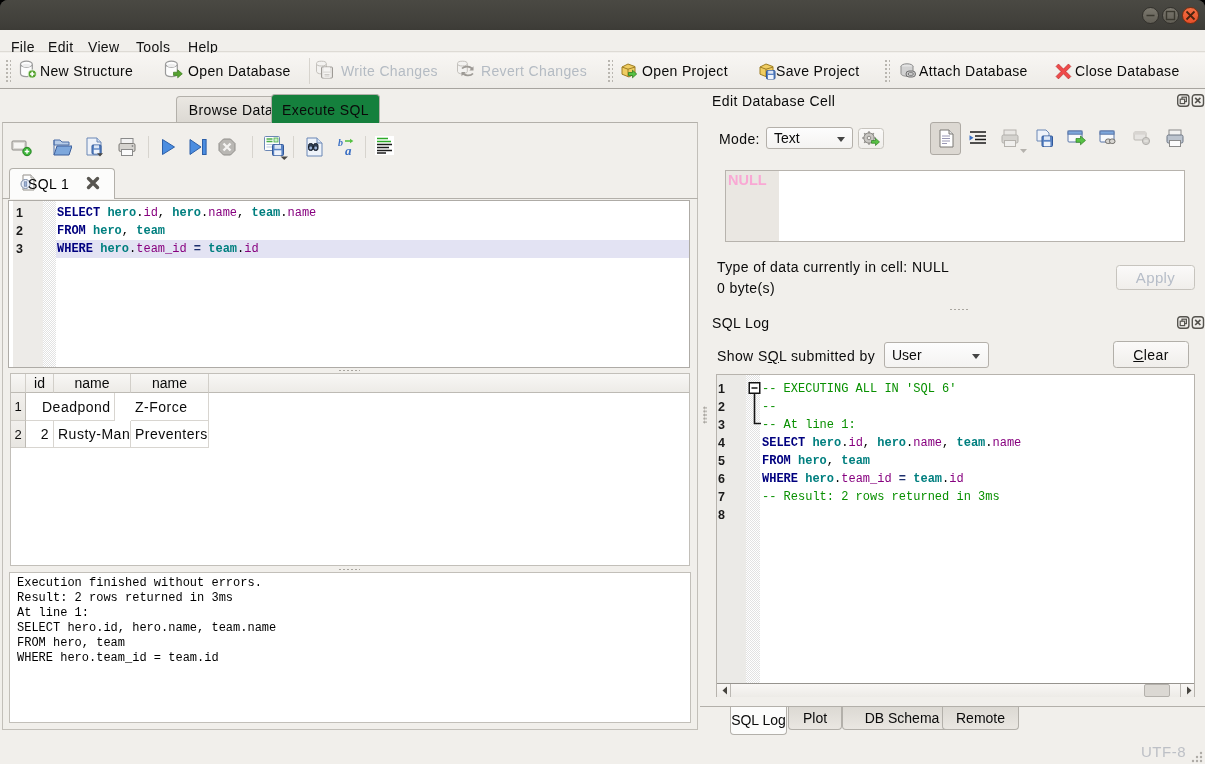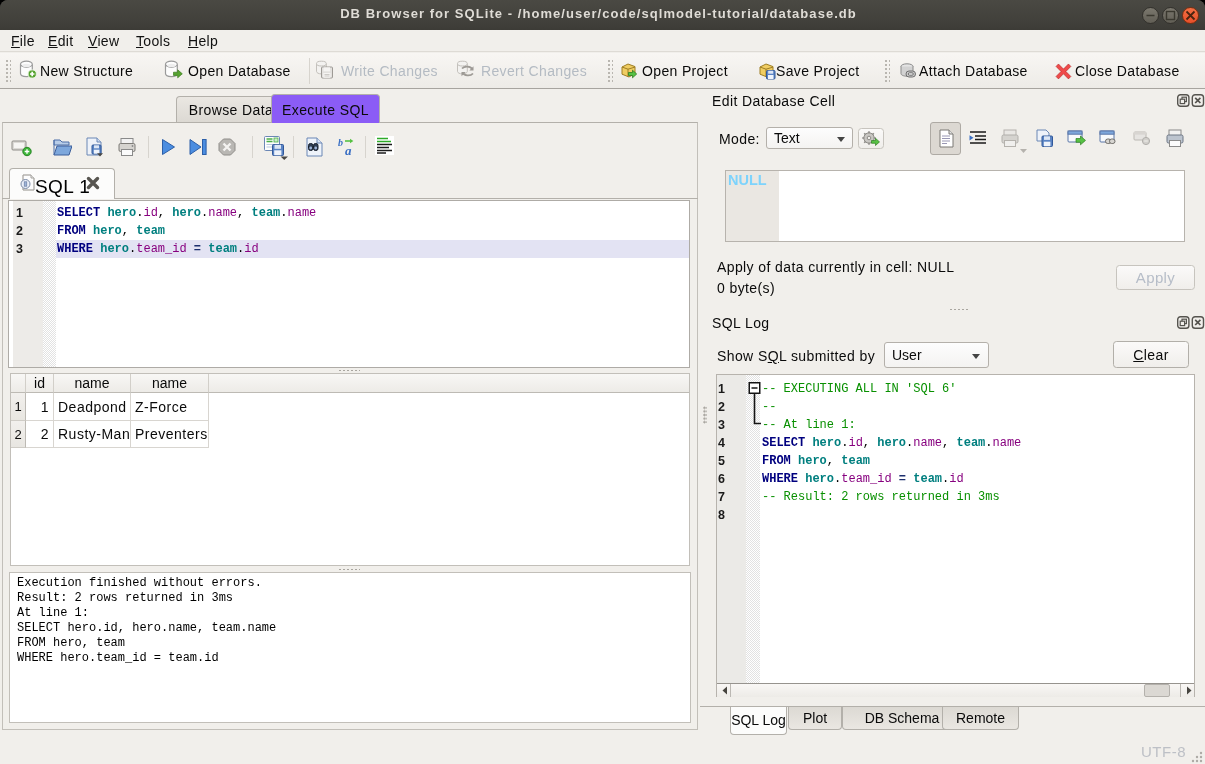--- a/index.html
+++ b/index.html
@@ -11,36 +11,36 @@
 #titlebar { position:absolute; left:0; top:0; width:1205px; height:30px;
   background:linear-gradient(#4a4943,#403f3a 80%,#3c3b36); }
 #titletext { position:absolute; left:0; top:6px; width:1197px; text-align:center;
   color:#dfdcd6; font-size:13px; font-weight:bold; letter-spacing:1.05px; }
 .winbtn { position:absolute; top:6.5px; width:17px; height:17px; border-radius:50%;
   background:linear-gradient(#7b786e,#615e55); border:1px solid #33312c; }
 .winbtn.close { background:linear-gradient(#f47044,#e8502a); border:1px solid #7c2f10; }
 
 #menubar { position:absolute; left:0; top:30px; width:1205px; height:22px; background:#f1efeb;
   border-bottom:1px solid #dedbd5; font-size:14px; color:#101010; }
-#menubar span.mi { position:absolute; top:3px; letter-spacing:0.3px;text-align:center; }
+#menubar span.mi { position:absolute; top:9px; letter-spacing:0.3px;text-align:center; }
 
 #toolbar { position:absolute; left:0; top:53px; width:1205px; height:36px; background:linear-gradient(#f8f6f3,#edebe7);
   border-bottom:1px solid #a7a49f; font-size:14px; color:#0a0a0a; }
 .tbtext { position:absolute; top:10px; letter-spacing:0.35px; }
 .tbtext.dis { color:#b4bbc3; }
 .tbsep { position:absolute; top:5px; width:1px; height:26px; background:#d7d4ce; }
 .handle { position:absolute; top:6px; width:6px; height:24px;
   background-image:radial-gradient(#b9b6b0 1px, transparent 1.2px);
   background-size:4px 4px; }
 .ticon { position:absolute; top:9px; }
 
 .tab { position:absolute; font-size:14px; letter-spacing:0.4px; text-align:center; color:#0a0a0a;
   border:1px solid #b3b0aa; border-bottom:none; border-radius:4px 4px 0 0;
   background:linear-gradient(#eae7e2,#dcd9d3); }
-.tab.active { background:#8b5cf6; }
+.tab.active { background:#15803d; }
 
 #leftpane { position:absolute; left:2px; top:122px; width:696px; height:608px;
   border:1px solid #c2bfb9; border-top:1px solid #b3b0aa; background:#f1efeb; }
 
 #edframe { position:absolute; left:8px; top:200px; width:682px; height:168px; background:#fff;
   border:1px solid #aeaba6; }
 #edgutter { position:absolute; left:13px; top:201px; width:30px; height:166px; background:#edebe8; }
 .checker { position:absolute;
   background-image:conic-gradient(#e2e2e2 25%, #ffffff 0 50%, #e2e2e2 0 75%, #ffffff 0);
   background-size:2px 2px; }
@@ -83,21 +83,20 @@
   border:1px solid #b3b0aa; border-top:none; border-radius:0 0 4px 4px;
   background:linear-gradient(#dcd9d3,#eae7e2); }
 .btab.active { background:#fcfcfb; }
 </style>
 </head>
 <body>
 <div id="win">
 <div style="position:absolute;left:0;top:28px;width:1205px;height:736px;background:#f1efeb;"></div>
 
 <div id="titlebar">
-  <div id="titletext">DB Browser for SQLite - /home/user/code/sqlmodel-tutorial/database.db</div>
   <div class="winbtn" style="left:1142px;"></div>
   <div class="winbtn" style="left:1161.5px;"></div>
   <div class="winbtn close" style="left:1182px;"></div>
   <svg class="abs" style="left:1142px;top:6.5px;" width="80" height="17">
     <line x1="4.5" y1="8.5" x2="12.5" y2="8.5" stroke="#3a382f" stroke-width="1.6"></line>
     <rect x="24.5" y="4.5" width="8" height="8" fill="none" stroke="#3a382f" stroke-width="1.4"></rect>
     <path d="M44.5 4.5l8 8M52.5 4.5l-8 8" stroke="#4a2410" stroke-width="1.8"></path>
   </svg>
 </div>
 
@@ -255,21 +254,21 @@
 <svg class="abs" style="left:19px; top:174px; z-index:4;" width="17" height="18" viewBox="0 0 17 18">
   <path d="M4 1h8l3 3v12H4z" fill="#fdfdfd" stroke="#9a989360"></path>
   <path d="M4 1h8l3 3v12H4z" fill="none" stroke="#a5a39e"></path>
   <path d="M12 1v3h3" fill="#e8e8e8" stroke="#a5a39e"></path>
   <circle cx="6.5" cy="10" r="4.5" fill="#e8eef8" stroke="#7a8aa5"></circle>
   <rect x="5.2" y="7.8" width="2.6" height="4.4" fill="#9db4d8" stroke="#62749a" stroke-width="0.6"></rect>
 </svg>
 
 <div style="position:absolute; left:9px; top:168px; width:106px; height:31px; background:#fcfcfb;
   border:1px solid #b3b0aa; border-bottom:none; border-radius:4px 4px 0 0; z-index:3;"></div>
-<div class="abs" style="left:35px; top:176px; font-size:19px; letter-spacing:0.4px; z-index:4;">SQL 1</div>
+<div class="abs" style="left:28px; top:176px; font-size:14px; letter-spacing:0.4px; z-index:4;">SQL 1</div>
 <svg class="abs" style="left:86px; top:176px; z-index:4;" width="14" height="14">
   <path d="M2.5 2.5l9 9M11.5 2.5l-9 9" stroke="#585651" stroke-width="3.4" stroke-linecap="round"></path>
 </svg>
 <div class="abs" style="left:2px; top:198px; width:696px; height:1px; background:#b3b0aa; z-index:2;"></div>
 
 <div id="edframe"></div>
 <div id="edgutter"></div>
 <div class="checker" style="left:43px; top:201px; width:13px; height:166px;"></div>
 <div class="abs lnum" style="left:16px; top:204px;">1<br>2<br>3</div>
 <div class="abs" style="left:56px; top:240px; width:633px; height:18px; background:#e3e3f3;"></div>
@@ -284,21 +283,21 @@
 
 <div id="tblframe"></div>
 <div class="th" style="left:11px; top:374px; width:15px; height:19px;"></div>
 <div class="th" style="left:26px; top:374px; width:28px; height:19px; line-height:19px;">id</div>
 <div class="th" style="left:54px; top:374px; width:77px; height:19px; line-height:19px;">name</div>
 <div class="th" style="left:131px; top:374px; width:78px; height:19px; line-height:19px;">name</div>
 <div class="th" style="left:209px; top:374px; width:480px; height:19px; border-right:none;"></div>
 <div class="rh" style="left:11px; top:393px; width:15px; height:28px; line-height:28px;">1</div>
 <div class="rh" style="left:11px; top:421px; width:15px; height:27px; line-height:27px;">2</div>
 <div class="td" style="left:26px; top:393px; width:28px; height:28px; line-height:28px; text-align:right; padding-right:4px;">1</div>
-<div class="td" style="left:54px; top:393px; width:77px; height:28px; line-height:28px; padding-left:4px;">Deadpond</div>
+<div class="td" style="left:38px; top:393px; width:77px; height:28px; line-height:28px; padding-left:4px;">Deadpond</div>
 <div class="td" style="left:131px; top:393px; width:78px; height:28px; line-height:28px; padding-left:4px;">Z-Force</div>
 <div class="td" style="left:26px; top:421px; width:28px; height:27px; line-height:27px; text-align:right; padding-right:4px;">2</div>
 <div class="td" style="left:54px; top:421px; width:77px; height:27px; line-height:27px; padding-left:4px;">Rusty-Man</div>
 <div class="td" style="left:131px; top:421px; width:78px; height:27px; line-height:27px; padding-left:4px;">Preventers</div>
 
 <div id="msgframe"></div>
 <div class="abs mono" style="left:17px; top:576px; line-height:14.9px; color:#000;">Execution finished without errors.
 Result: 2 rows returned in 3ms
 At line 1:
 SELECT hero.id, hero.name, team.name
@@ -370,22 +369,22 @@
   <path d="M11.2 10h3.6" stroke="#f1efeb" stroke-width="1.2"></path>
 </svg>
 <svg class="abs" style="left:1165px; top:129px;" width="20" height="19" viewBox="0 0 20 19">
   <rect x="4" y="1" width="12" height="6" fill="#f2f2f2" stroke="#8a8a8a"></rect>
   <rect x="2" y="6" width="16" height="8" rx="1.5" fill="#bcc4cf" stroke="#6d7684"></rect>
   <rect x="4.5" y="11.5" width="11" height="6" fill="#fbfbfb" stroke="#8a8a8a"></rect>
 </svg>
 
 <div id="nullbox"></div>
 <div class="abs" style="left:726px; top:171px; width:53px; height:70px; background:#eae7e2;"></div>
-<div class="abs" style="left:728px; top:172px; font-size:14.5px; font-weight:bold; color:#7dd3fc;">NULL</div>
-<div class="docktitle" style="left:717px; top:259px;">Apply of data currently in cell: NULL</div>
+<div class="abs" style="left:728px; top:172px; font-size:14.5px; font-weight:bold; color:#f9a8d4;">NULL</div>
+<div class="docktitle" style="left:717px; top:259px;">Type of data currently in cell: NULL</div>
 <div class="docktitle" style="left:717px; top:280px;">0 byte(s)</div>
 <div class="btn" style="left:1116px; top:265px; width:79px; height:25px; line-height:24px; color:#b6bdc8; font-size:15px;">Apply</div>
 
 <div class="docktitle" style="left:712px; top:315px;">SQL Log</div>
 <svg class="abs" style="left:1177px; top:316px;" width="28" height="13" viewBox="0 0 28 13">
   <rect x="0.7" y="0.7" width="11.2" height="11.6" rx="2.8" fill="none" stroke="#56544f" stroke-width="1.4"></rect>
   <rect x="15.3" y="0.7" width="11.2" height="11.6" rx="2.8" fill="none" stroke="#56544f" stroke-width="1.4"></rect>
   <rect x="5" y="3.2" width="4.4" height="4.4" fill="none" stroke="#56544f" stroke-width="1.2"></rect>
   <rect x="3.2" y="5.2" width="4.4" height="4.4" fill="#f1efeb" stroke="#56544f" stroke-width="1.2"></rect>
   <path d="M18.2 3.8l5.2 5.2M23.4 3.8l-5.2 5.2" stroke="#56544f" stroke-width="1.7"></path>

